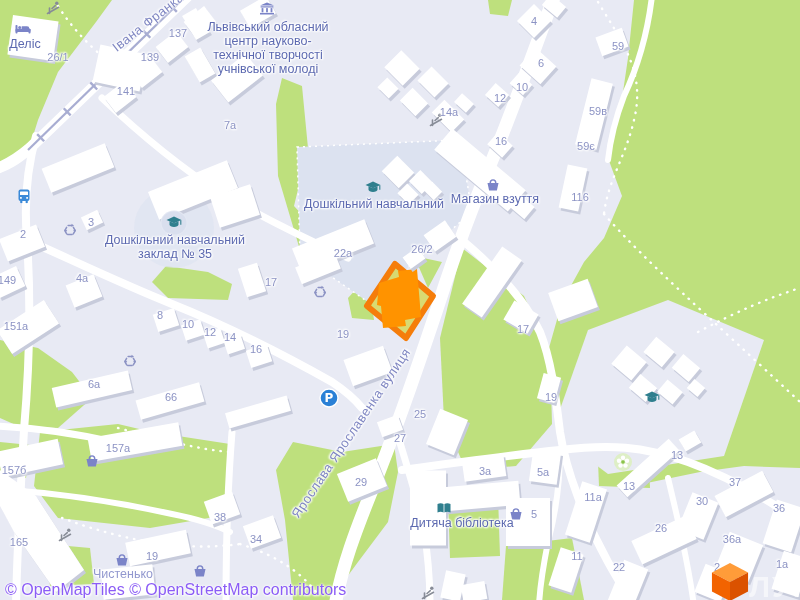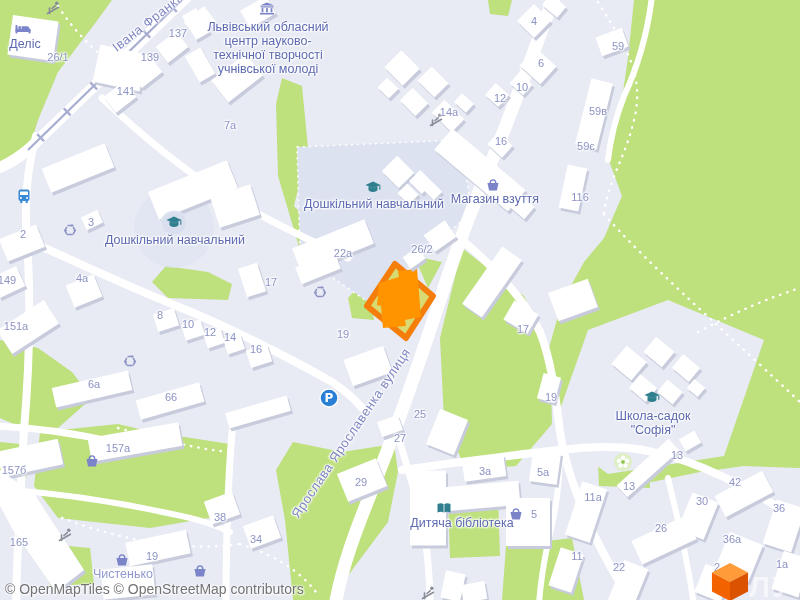--- a/index.html
+++ b/index.html
@@ -10,21 +10,21 @@
   .bldg-g{filter:drop-shadow(2px 3px 0px #C7CBDB);}
   #labels{position:absolute;left:0;top:0;width:800px;height:600px;}
   .lbl{position:absolute;transform:translate(-50%,-50%);white-space:nowrap;
        text-shadow:0 0 2px #fff,0 0 2px #fff,0 0 3px #fff,1px 1px 2px #fff,-1px -1px 2px #fff;}
   .hn{font-size:11px;font-weight:500;color:#8C93C4;}
   .poi{font-size:12.5px;font-weight:400;color:#5C69B0;text-align:center;line-height:14px;transform:translate(-50%,0);}
   .poi.light{color:#9298CF;}
   .street{font-size:13px;font-weight:500;color:#7F86C2;letter-spacing:0.5px;}
   .micon{position:absolute;transform:translate(-50%,-50%);line-height:0;}
   .micon.bg{background:#D9DFEE;border-radius:50%;padding:4px;box-shadow:0 0 0 1px #E4E8F3;}
-  #attribution{position:absolute;left:5px;top:581px;font-size:14px;color:#737373;
+  #attribution{position:absolute;left:5px;top:581px;font-size:16px;color:#8b5cf6;
        text-shadow:0 0 2px #fff,0 0 3px #fff,1px 1px 2px #fff;}
   #lun-logo{position:absolute;left:711px;top:562px;line-height:0;}
   #lun-text{position:absolute;left:749px;top:570px;font-size:30px;font-weight:bold;
        color:rgba(255,255,255,0.55);letter-spacing:2px;}
 </style>
 </head>
 <body>
 
 <div id="map">
   <svg id="basemap" width="800" height="600" viewBox="0 0 800 600">
@@ -360,21 +360,21 @@
       <span class="lbl hn" style="left:543px;top:472px">5a</span>
       <span class="lbl hn" style="left:534px;top:514px">5</span>
       <span class="lbl hn" style="left:118px;top:448px">157a</span>
       <span class="lbl hn" style="left:14px;top:470px">157б</span>
       <span class="lbl hn" style="left:19px;top:542px">165</span>
       <span class="lbl hn" style="left:152px;top:556px">19</span>
       <span class="lbl hn" style="left:220px;top:517px">38</span>
       <span class="lbl hn" style="left:256px;top:539px">34</span>
       <span class="lbl hn" style="left:677px;top:455px">13</span>
       <span class="lbl hn" style="left:629px;top:486px">13</span>
-      <span class="lbl hn" style="left:735px;top:482px">42</span>
+      <span class="lbl hn" style="left:735px;top:482px">37</span>
       <span class="lbl hn" style="left:702px;top:501px">30</span>
       <span class="lbl hn" style="left:779px;top:508px">36</span>
       <span class="lbl hn" style="left:661px;top:528px">26</span>
       <span class="lbl hn" style="left:732px;top:539px">36a</span>
       <span class="lbl hn" style="left:593px;top:497px">11a</span>
       <span class="lbl hn" style="left:577px;top:556px">11</span>
       <span class="lbl hn" style="left:619px;top:567px">22</span>
       <span class="lbl hn" style="left:717px;top:567px">2</span>
       <span class="lbl hn" style="left:782px;top:564px">1a</span>
       <div class="lbl poi" style="left:25px;top:37px">
@@ -387,24 +387,21 @@
         <div>учнівської молоді</div>
       </div>
       <div class="lbl poi" style="left:374px;top:197px">
         <div>Дошкільний навчальний</div>
       </div>
       <div class="lbl poi" style="left:495px;top:192px">
         <div>Магазин взуття</div>
       </div>
       <div class="lbl poi" style="left:175px;top:233px">
         <div>Дошкільний навчальний</div>
-      </div>
-      <div class="lbl poi" style="left:653px;top:409px">
-        <div>Школа-садок</div>
-        <div>"Софія"</div>
+        <div>заклад № 35</div>
       </div>
       <div class="lbl poi" style="left:462px;top:516px">
         <div>Дитяча бібліотека</div>
       </div>
       <div class="lbl poi light" style="left:123px;top:567px">
         <div>Чистенько</div>
       </div>
       <span class="lbl street" style="left:148px;top:22px;transform:translate(-50%,-50%) rotate(-38deg)">Івана Франка</span>
       <span class="lbl street" style="left:351px;top:433px;transform:translate(-50%,-50%) rotate(-56deg)">Ярослава Ярославенка вулиця</span>
     </div>

